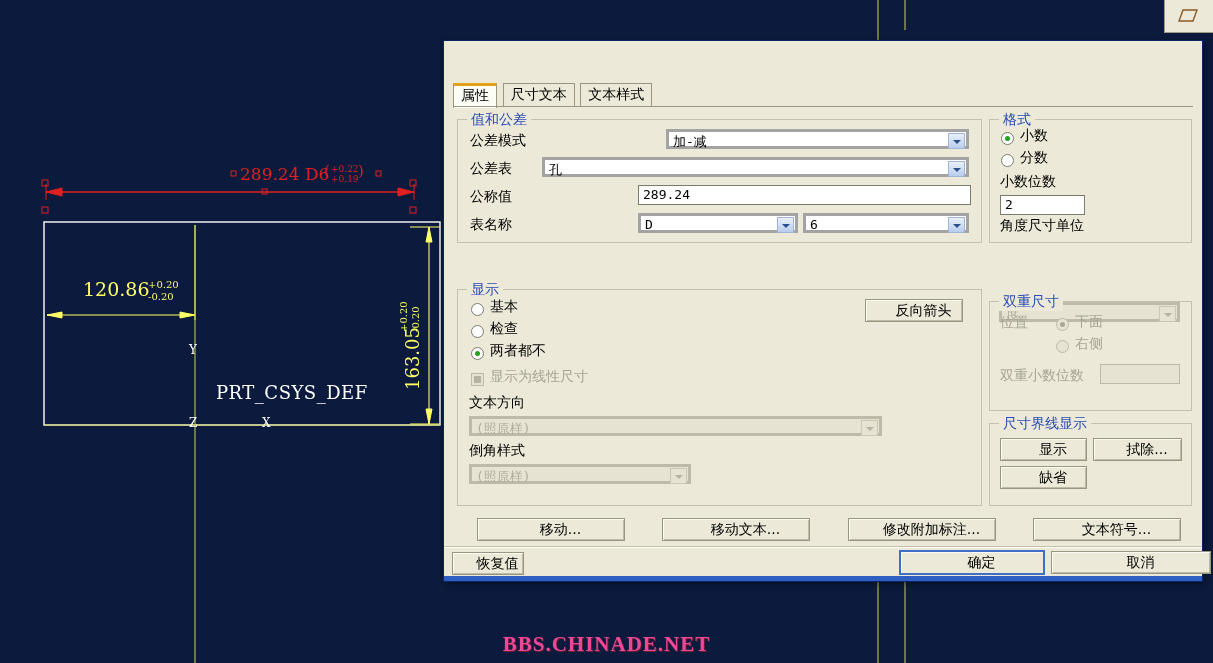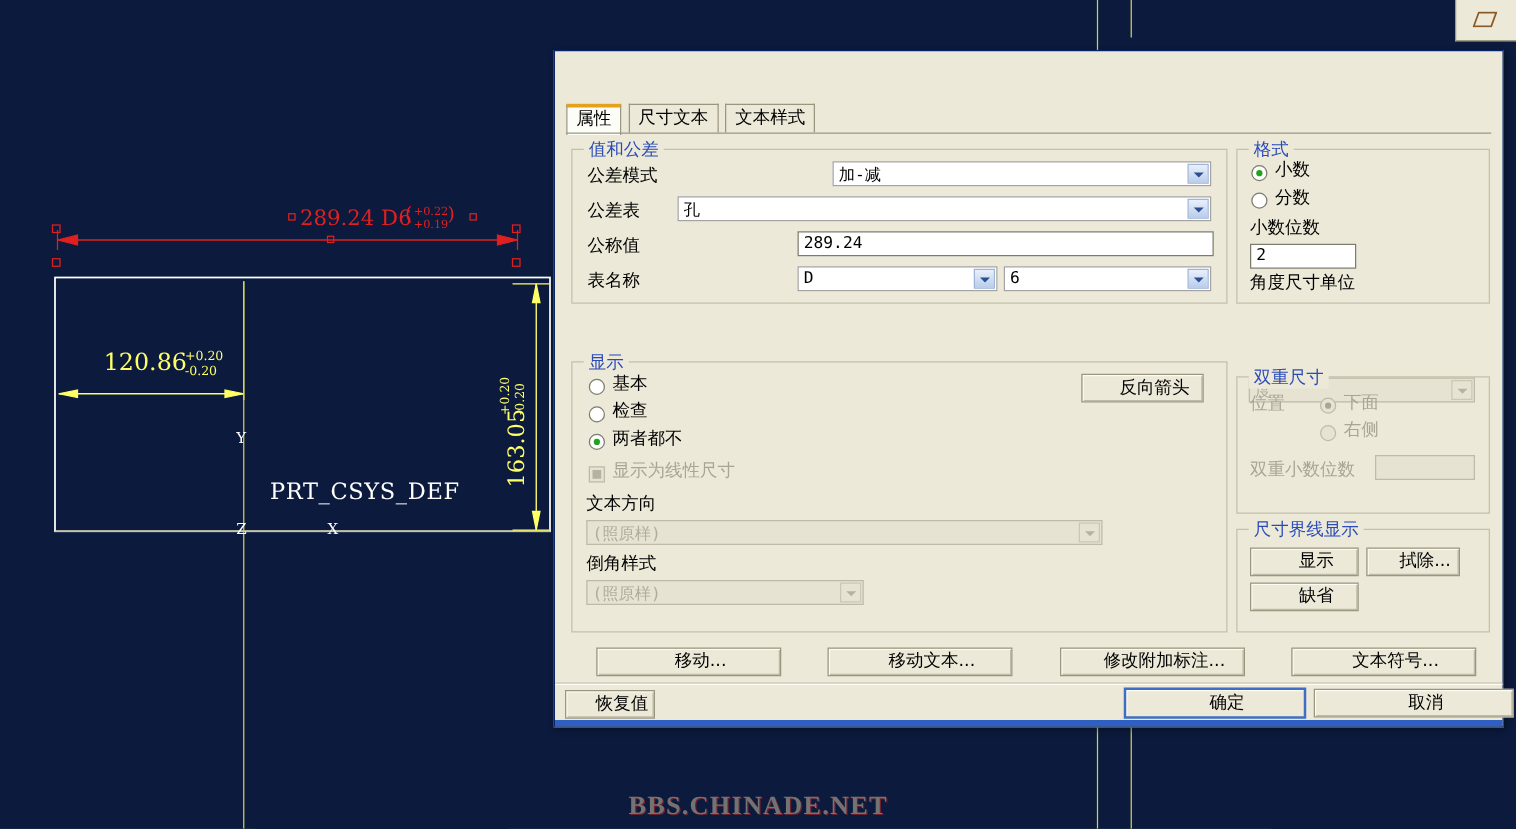--- a/index.html
+++ b/index.html
@@ -9,21 +9,21 @@
     font-family:"Liberation Sans","DejaVu Sans",sans-serif;
     font-size:13px;
   }
   
   #cad{position:absolute;left:0;top:0;width:1213px;height:663px;background:#0b1a3d;}
   #cad svg{position:absolute;left:0;top:0;}
   .watermark{
     position:absolute;left:0;top:632px;width:1213px;text-align:center;
     font-family:"Liberation Serif","DejaVu Serif",serif;
     font-weight:bold;font-size:21px;letter-spacing:1px;
-    color:#737373;text-shadow:1px 1px 0 #6d1f2c;
+    color:#ec4899;text-shadow:1px 1px 0 #6d1f2c;
   }
   
   #corner-panel{
     position:absolute;right:0;top:0;width:48px;height:32px;
     background:#ece9d8;border-left:1px solid #9e9b87;border-bottom:1px solid #9e9b87;
   }
   #corner-panel .glyph{
     position:absolute;left:13px;top:9px;width:20px;height:13px;
   }
   
@@ -72,21 +72,21 @@
     font-family:"DejaVu Sans","Liberation Sans",sans-serif;
   }
   .lbl{
     position:absolute;font-size:14px;color:#000;white-space:nowrap;
     font-family:"DejaVu Sans","Liberation Sans",sans-serif;
   }
   .lbl.dim{color:#a8a596;}
 
   
   .combo{
-    position:absolute;height:20px;background:#fff;border:1px solid #a3a3a3;
+    position:absolute;height:20px;background:#fff;border:3px solid #a3a3a3;
     box-sizing:border-box;cursor:pointer;
   }
   .combo .val{
     position:absolute;left:4px;top:1px;font-size:13px;color:#000;
     font-family:"DejaVu Sans Mono","Liberation Mono",monospace;white-space:nowrap;
   }
   .combo .arrow{
     position:absolute;right:1px;top:1px;width:17px;height:16px;
     background:linear-gradient(to bottom,#e9f0fb,#b9cdec);
     border:1px solid #9fb4d6;box-sizing:border-box;
@@ -312,21 +312,21 @@
 
     <span class="lbl dim" style="left:10px;top:65px;">双重小数位数</span>
     <div class="textbox disabled" style="left:110px;top:62px;width:80px;">
       <span class="val"></span>
     </div>
   </div>
 
   <div class="group" style="left:545px;top:382px;width:201px;height:81px;">
     <span class="legend">尺寸界线显示</span>
     <div class="btn" style="left:10px;top:14px;width:87px;">显示</div>
-    <div class="btn" style="left:103px;top:14px;width:75px;">拭除...</div>
+    <div class="btn" style="left:103px;top:14px;width:89px;">拭除...</div>
     <div class="btn" style="left:10px;top:42px;width:87px;">缺省</div>
   </div>
 
   <div class="btn" style="left:33px;top:477px;width:148px;">移动...</div>
   <div class="btn" style="left:218px;top:477px;width:148px;">移动文本...</div>
   <div class="btn" style="left:404px;top:477px;width:148px;">修改附加标注...</div>
   <div class="btn" style="left:589px;top:477px;width:148px;">文本符号...</div>
 
   <div id="footer-sep"></div>
   <div id="footer-sep2"></div>

